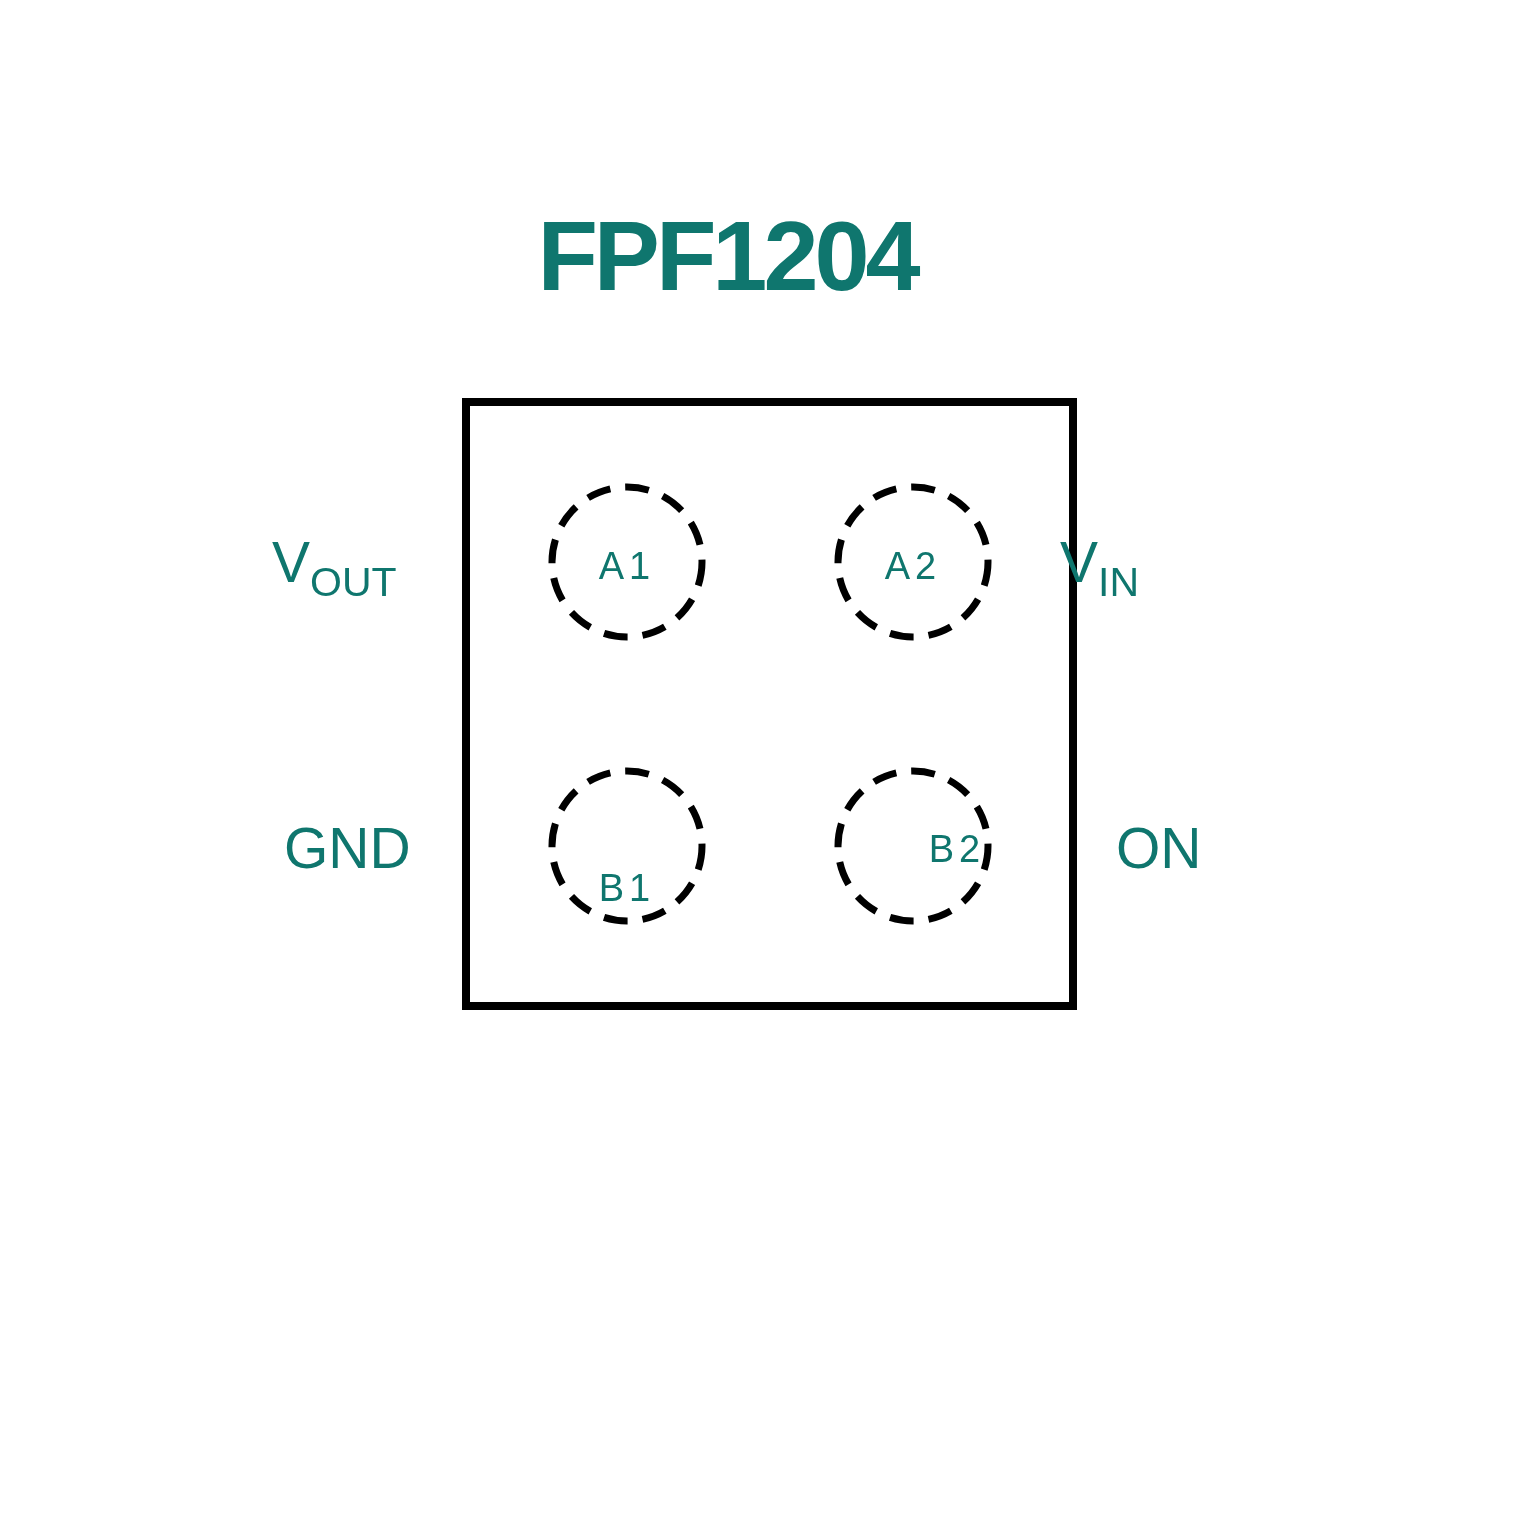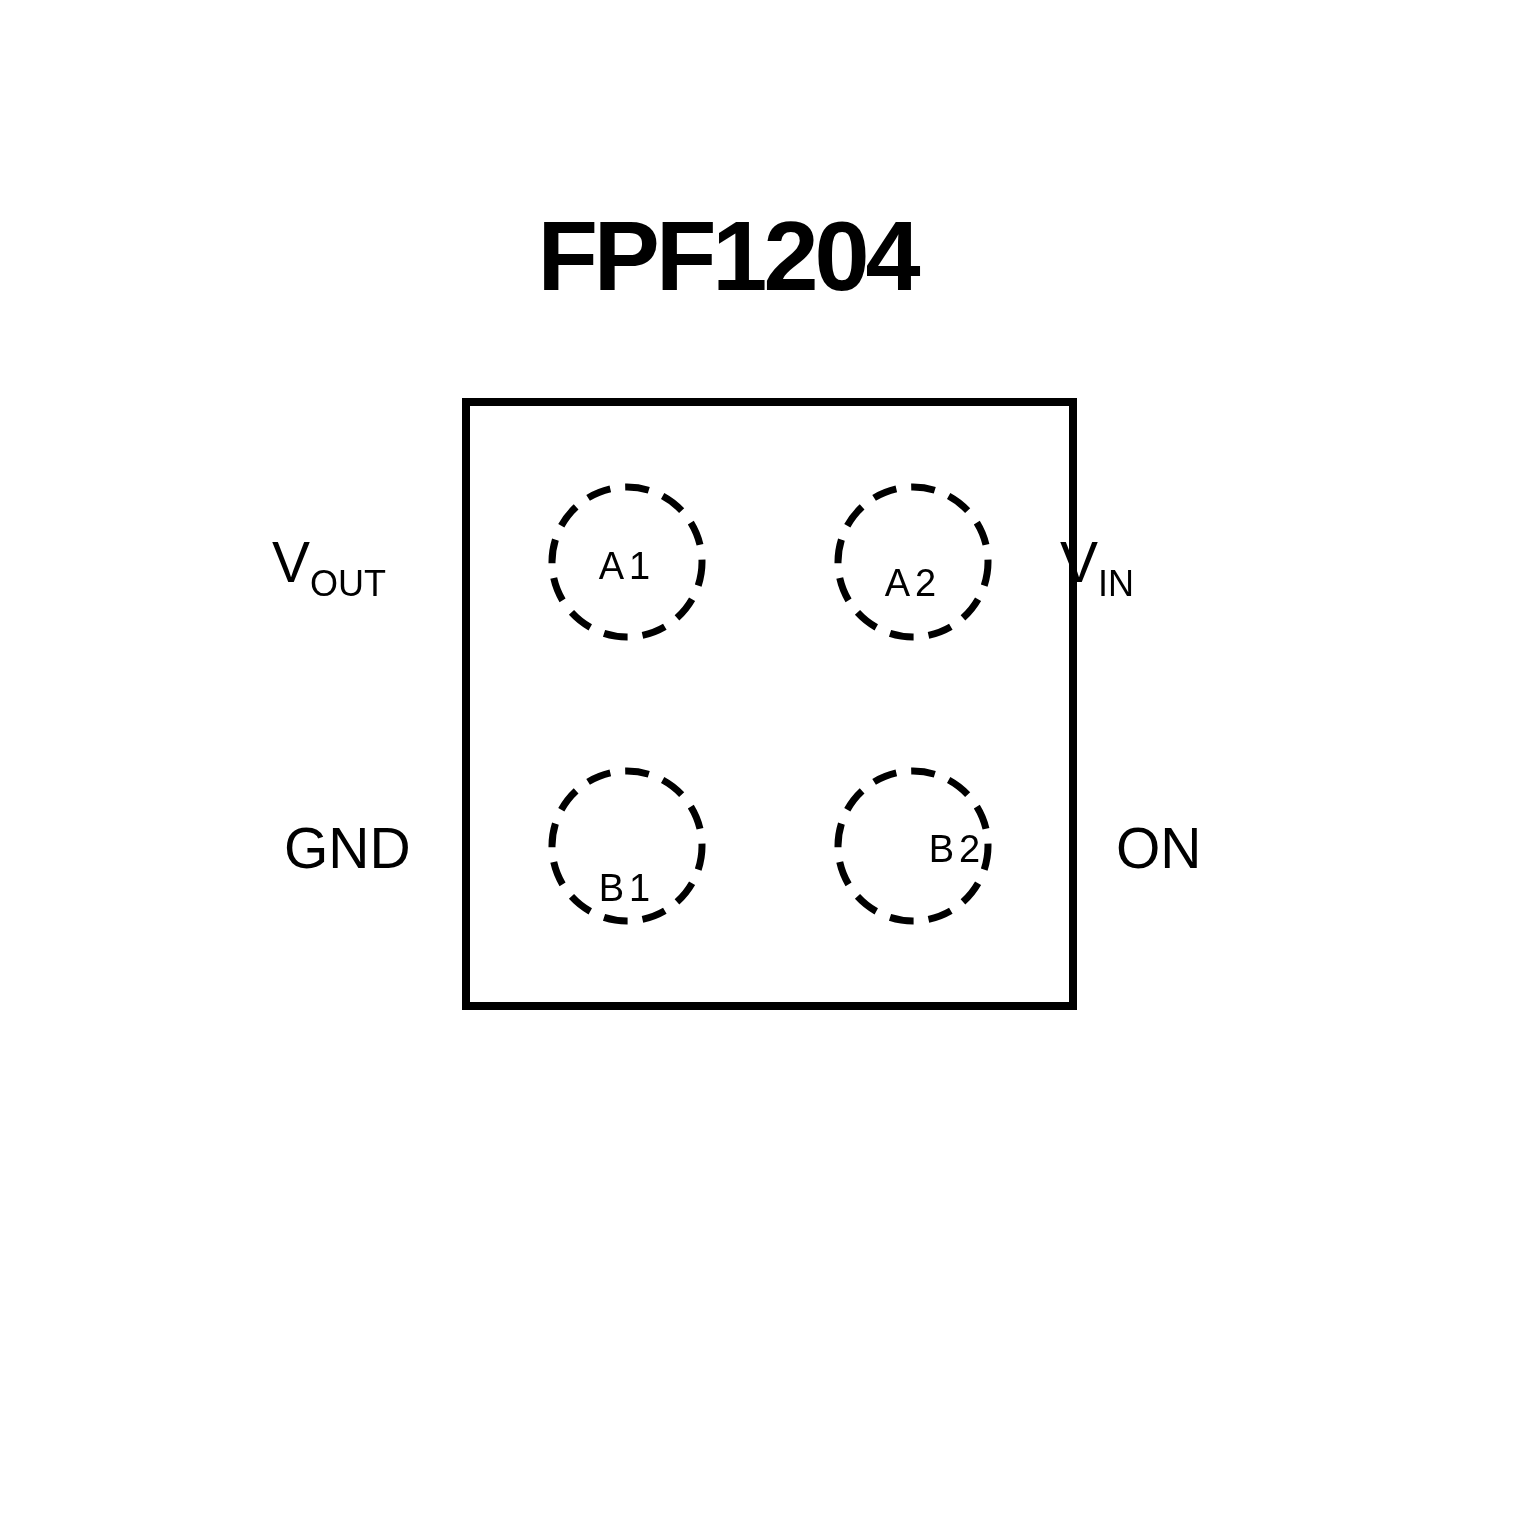--- a/index.html
+++ b/index.html
@@ -6,21 +6,21 @@
     margin: 0;
     padding: 0;
     background: #ffffff;
   }
   #canvas {
     position: relative;
     width: 1535px;
     height: 1348px;
     background: #ffffff;
     font-family: "Liberation Sans", sans-serif;
-    color: #000000;
+    color: #0f766e;
     overflow: hidden;
   }
   .title {
     position: absolute;
     top: 206px;
     left: 727px;
     transform: translateX(-50%);
     font-size: 99px;
     font-weight: bold;
     letter-spacing: -4px;
@@ -52,26 +52,26 @@
     line-height: 1;
     white-space: nowrap;
   }
   .side-label {
     position: absolute;
     font-size: 57px;
     line-height: 1;
     white-space: nowrap;
   }
   .side-label .sub {
-    font-size: 36px;
+    font-size: 41px;
     vertical-align: -14px;
     letter-spacing: 0px;
   }
   .pos-a1 { left: 627px; top: 566px; }
-  .pos-a2 { left: 913px; top: 566px; margin-top: 17px; }
+  .pos-a2 { left: 913px; top: 566px; }
   .pos-b1 { left: 627px; top: 888px; }
   .pos-b2 { left: 913px; top: 849px; margin-left: 44px; }
   .pos-vout { left: 272px; top: 534px; }
   .pos-gnd  { left: 284px; top: 820px; }
   .pos-vin  { left: 1060px; top: 534px; }
   .pos-on   { left: 1116px; top: 820px; }
 </style>
 </head>
 <body>
 

